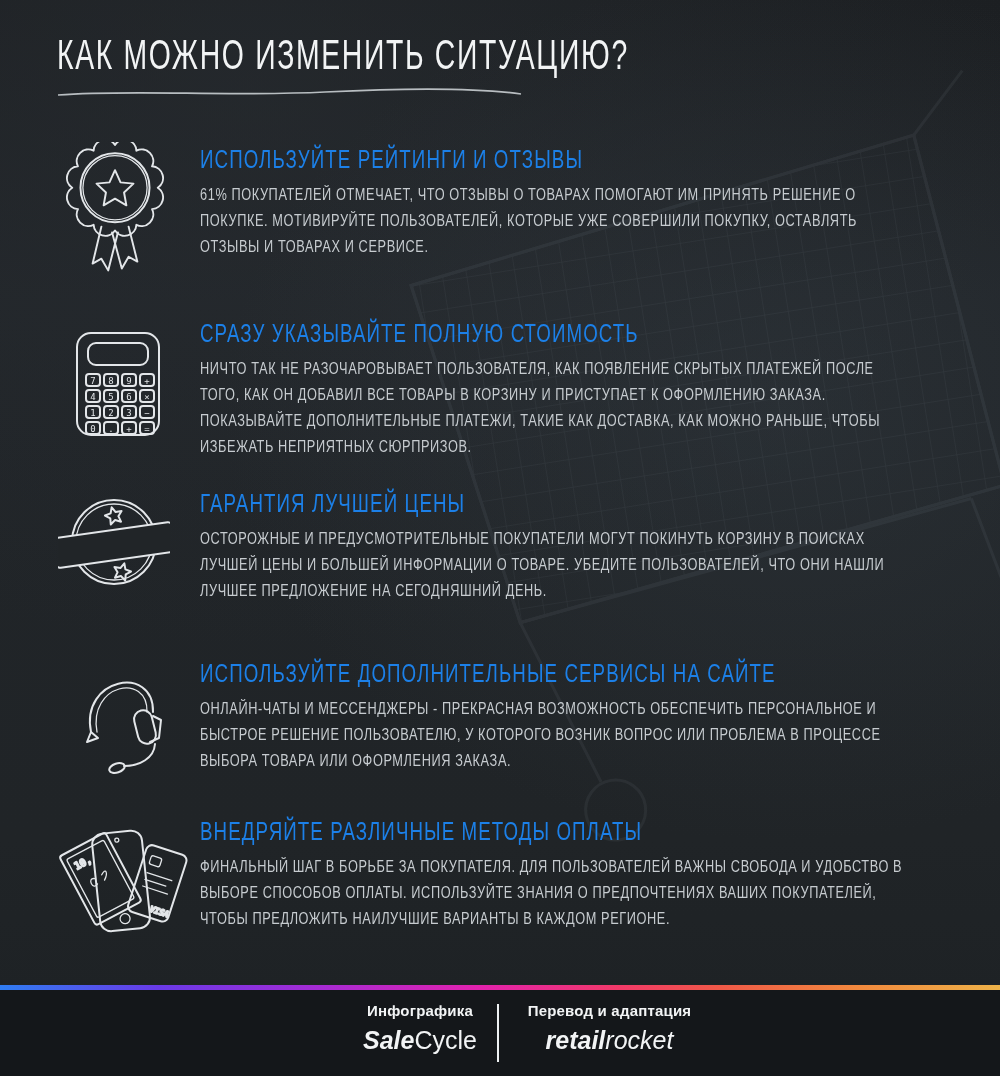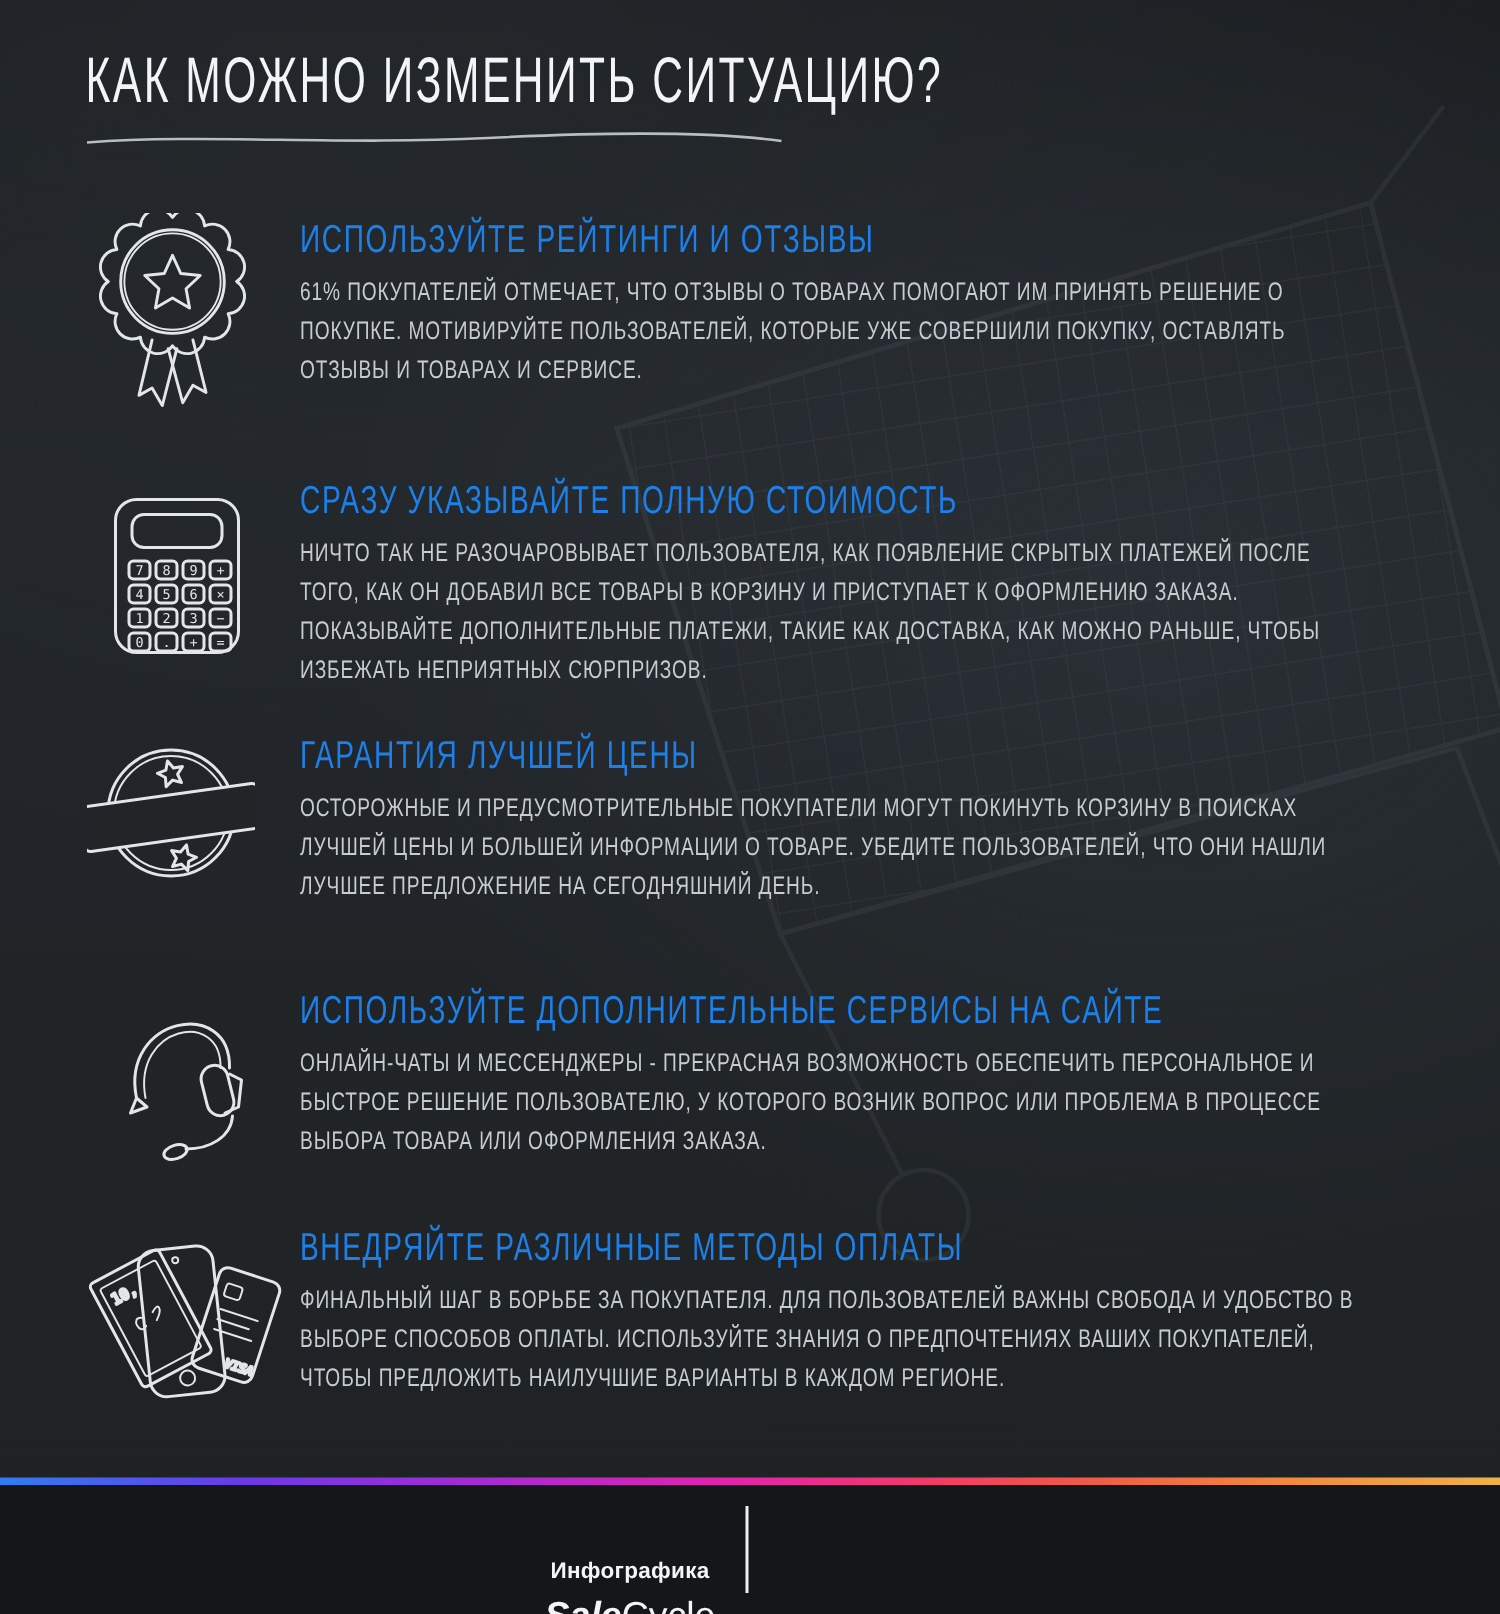--- a/index.html
+++ b/index.html
@@ -45,21 +45,21 @@
   .icon-label{fill:#e3e6e9;font-family:"DejaVu Sans Mono","Liberation Mono",monospace;}
 
   .grad-bar{
     position:absolute;left:0;top:985px;width:1000px;height:5px;
     background:linear-gradient(90deg,#2f7df2 0%,#6a3ae8 16%,#a62bd4 32%,#e322ae 48%,#f23a68 62%,#f05948 72%,#f28a3e 86%,#eeb249 100%);
   }
   .footer{position:absolute;left:0;top:990px;width:1000px;height:86px;background:#14171a;}
   .credit{position:absolute;text-align:center;color:#f2f4f5;}
   .credit-left{left:335px;top:12px;width:170px;}
   .credit-right{left:522px;top:12px;width:175px;}
-  .credit-label{font-size:15px;font-weight:700;letter-spacing:.2px;margin-top:37px;}
+  .credit-label{font-size:15px;font-weight:700;letter-spacing:.2px;}
   .brand{margin-top:5px;font-size:25px;line-height:32px;white-space:nowrap;}
   .brand .b{font-weight:700;font-style:italic;}
   .brand-sc .r{font-weight:400;}
   .brand-rr .r{font-style:italic;font-weight:400;}
   .footer-divider{position:absolute;left:497px;top:14px;width:2px;height:58px;background:#eef1f3;}
 </style>
 </head>
 <body>
 
 <div class="stage">
@@ -225,15 +225,19 @@
     </div>
   </div>
 
   <div class="grad-bar"></div>
   <div class="footer">
     <div class="credit credit-left">
       <div class="credit-label">Инфографика</div>
       <div class="brand brand-sc"><span class="b">Sale</span><span class="r">Cycle</span></div>
     </div>
     <div class="footer-divider"></div>
+    <div class="credit credit-right">
+      <div class="credit-label">Перевод и адаптация</div>
+      <div class="brand brand-rr"><span class="b">retail</span><span class="r">rocket</span></div>
+    </div>
   </div>
 
 </div>
 
 </body></html>

